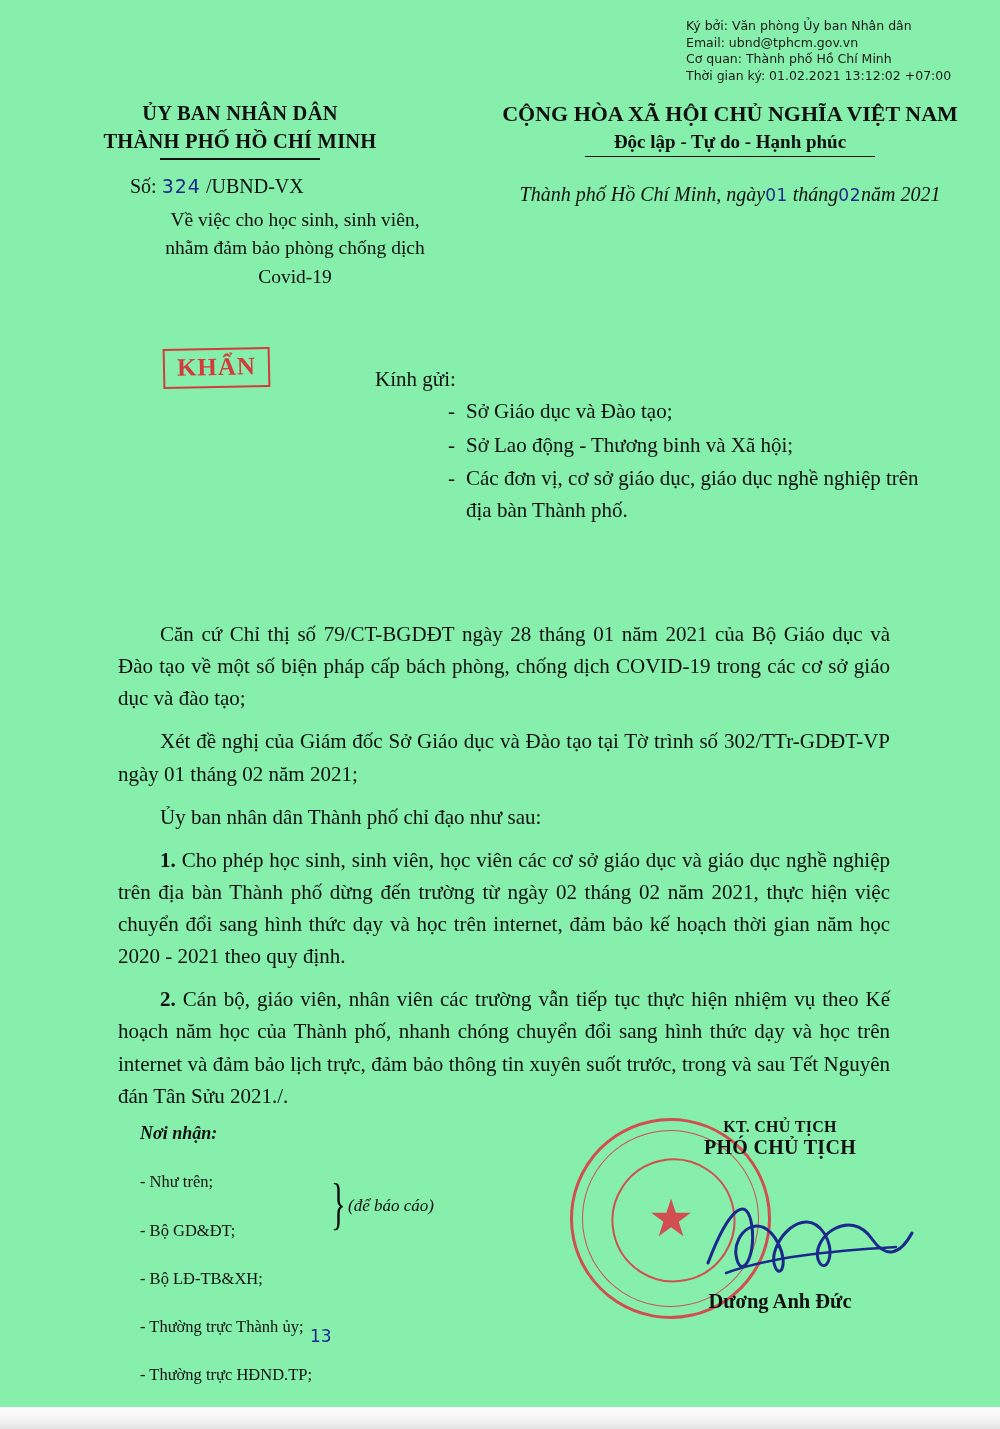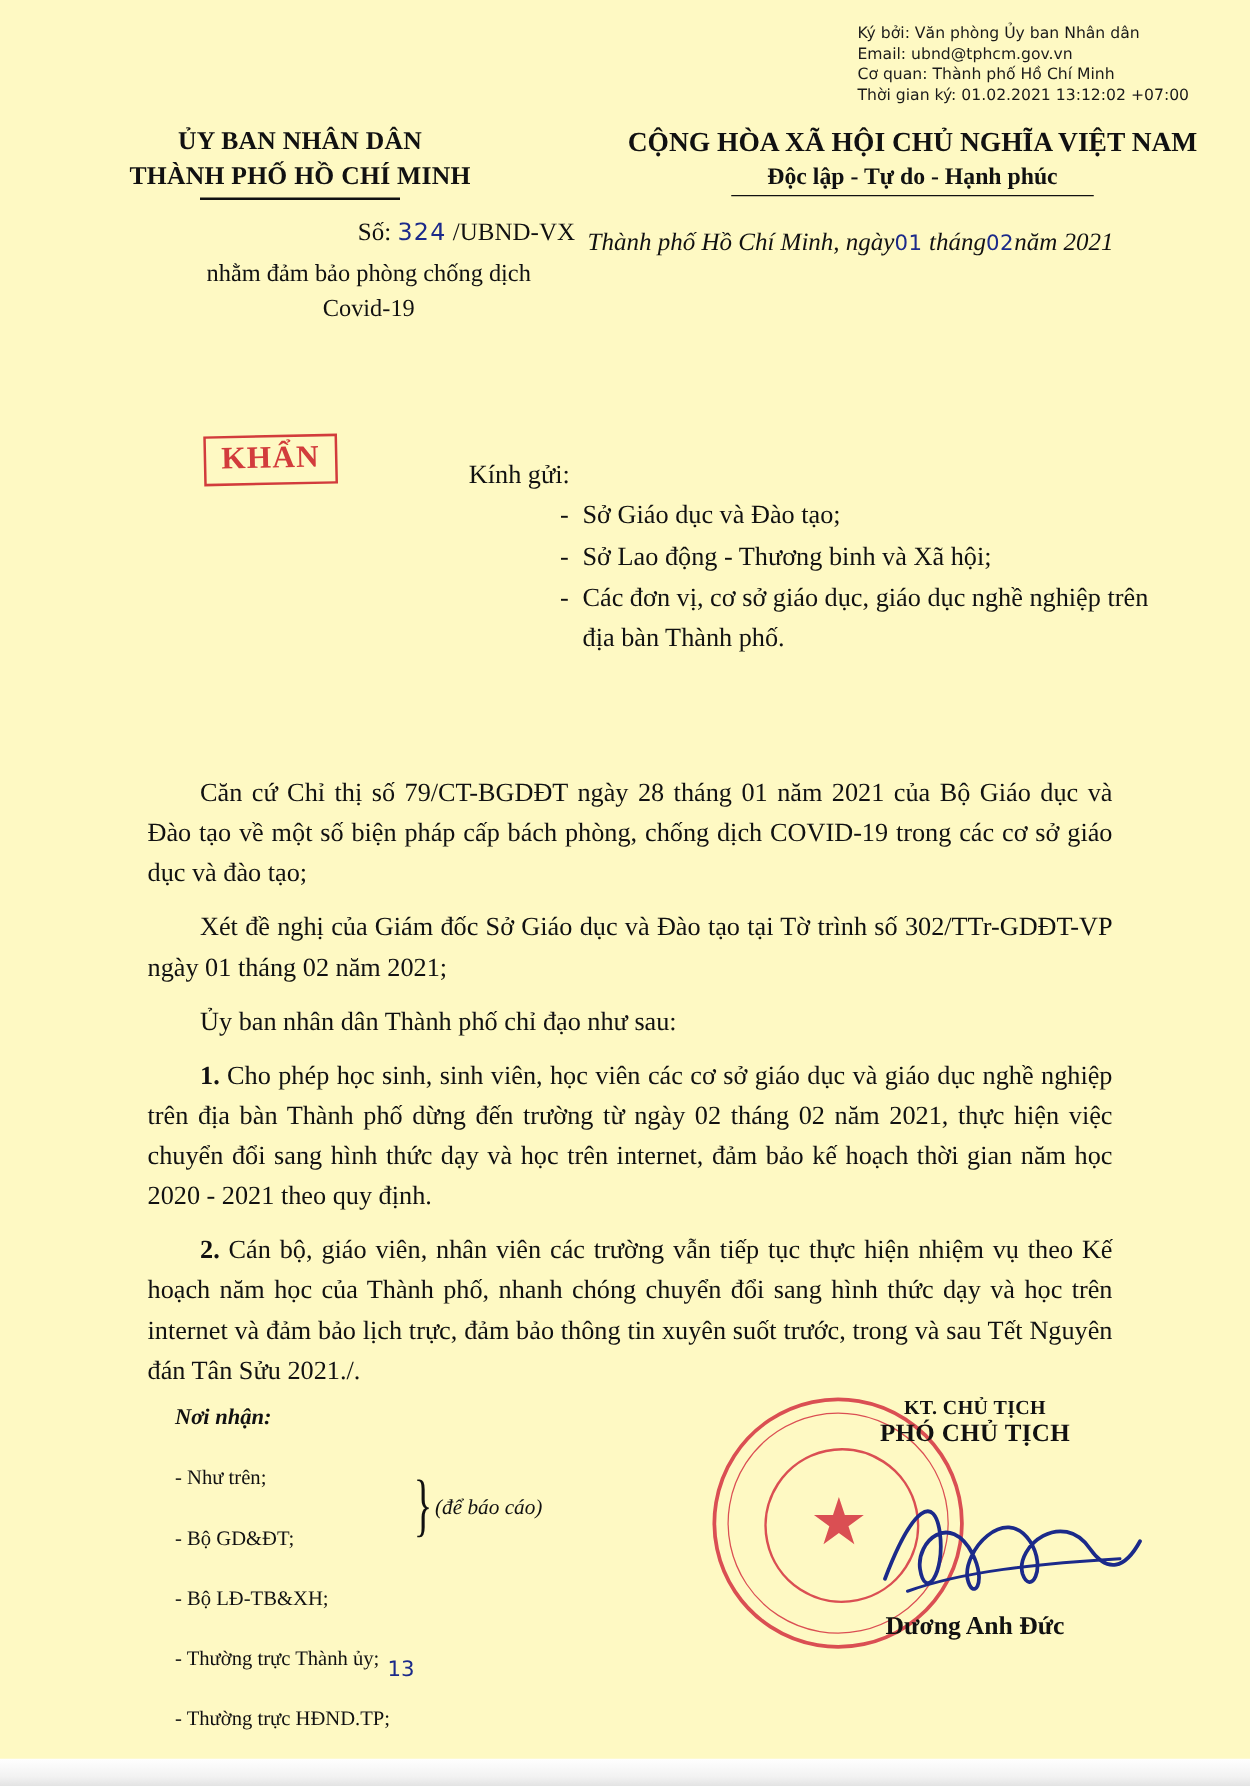--- a/index.html
+++ b/index.html
@@ -11,21 +11,21 @@
     width: 1000px;
     height: 1429px;
     position: relative;
     font-family: "Liberation Serif", serif;
     color: #111;
     overflow: hidden;
   }
   .page {
     position: absolute;
     inset: 0;
-    background: #fef9c3;
+    background: #86efac;
   }
   
   .sig-stamp {
     position: absolute;
     top: 18px;
     left: 686px;
     width: 300px;
     font-family: "DejaVu Sans", sans-serif;
     font-size: 12.5px;
     line-height: 1.33;
@@ -73,21 +73,21 @@
   }
   .rule-left { width: 160px; }
   .rule-right { width: 290px; }
 
   
   .num {
     position: absolute;
     top: 175px;
     left: 130px;
     width: 330px;
-    text-align: right;
+    text-align: left;
     font-size: 20px;
   }
   .num .hand {
     font-family: "DejaVu Sans", sans-serif;
     color: #1b2a8a;
     font-size: 19px;
     letter-spacing: 1px;
   }
   .subject {
     position: absolute;
@@ -98,20 +98,21 @@
     font-size: 19.5px;
     line-height: 1.45;
   }
 
   
   .placedate {
     position: absolute;
     top: 183px;
     left: 470px;
     width: 520px;
+    text-align: center;
     font-size: 20px;
     font-style: italic;
   }
   .placedate .hand {
     font-family: "DejaVu Sans", sans-serif;
     font-style: normal;
     color: #1b2a8a;
     font-size: 17px;
     letter-spacing: .5px;
   }
@@ -329,20 +330,21 @@
     </div>
   </div>
 
   <div class="num">
     <span>Số:</span>
     <span class="hand">324</span>
     <span>/UBND-VX</span>
   </div>
 
   <div class="subject">
+    <div>Về việc cho học sinh, sinh viên,</div>
     <div>nhằm đảm bảo phòng chống dịch</div>
     <div>Covid-19</div>
   </div>
 
   <div class="placedate">
     <span>Thành phố Hồ Chí Minh, ngày</span><span class="hand">01</span>
     <span>tháng</span><span class="hand">02</span><span>năm 2021</span>
   </div>
 
   <div class="urgent">KHẨN</div>

